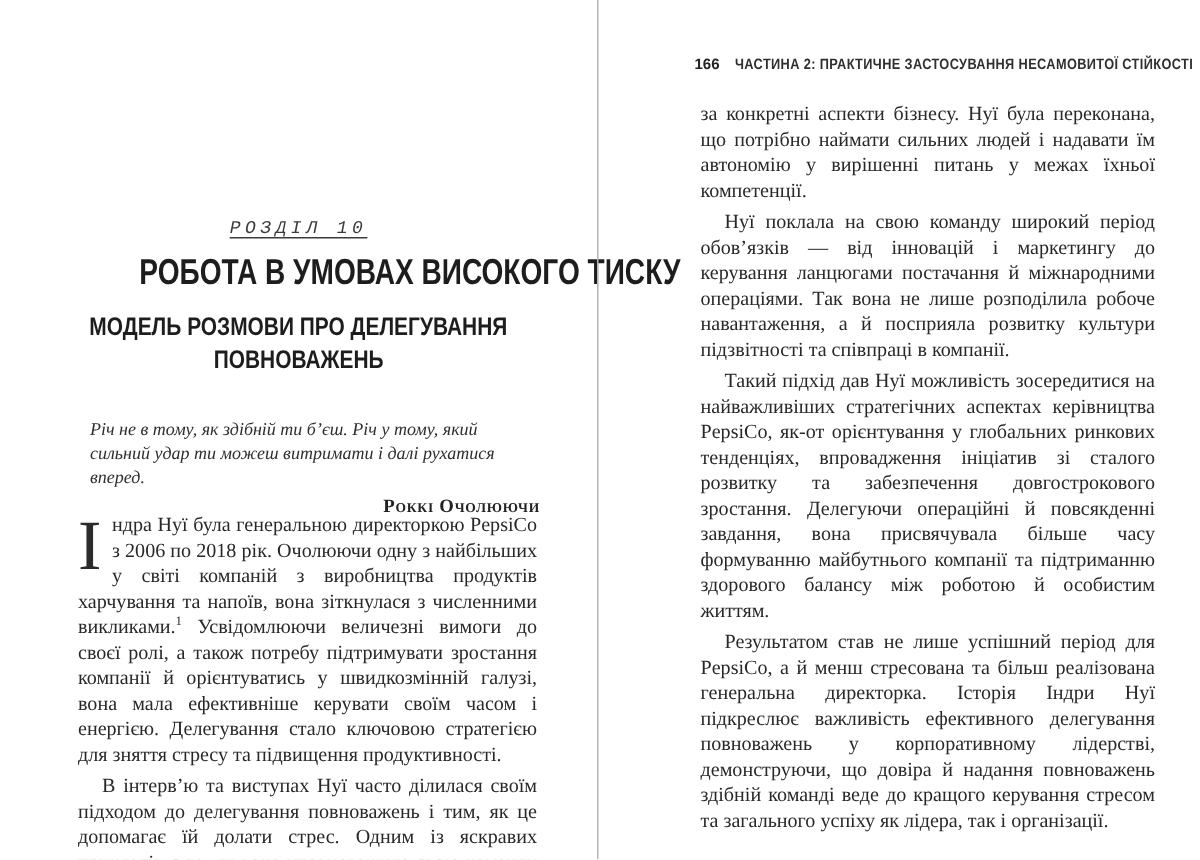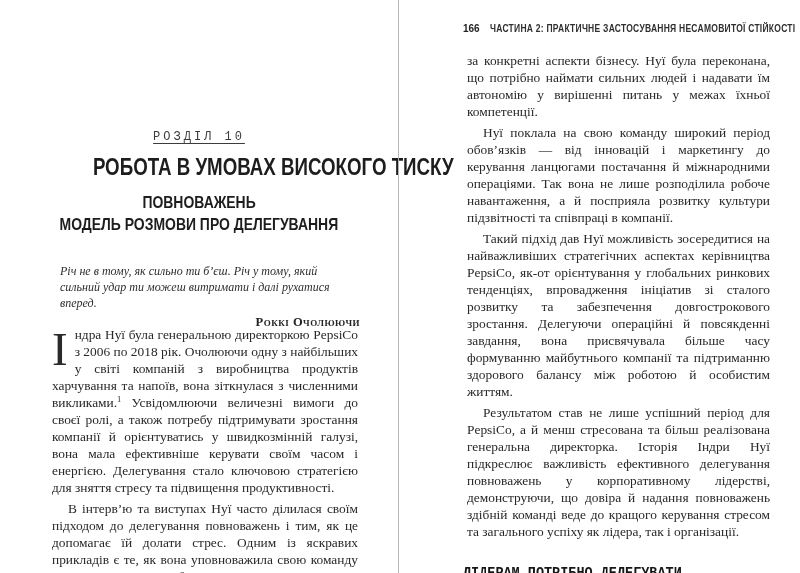--- a/index.html
+++ b/index.html
@@ -8,30 +8,30 @@
     width:800px;height:573px;
     background:#ffffff;
     overflow:hidden;
     font-family:"Liberation Serif", serif;
     color:#2a2a2a;
   }
   .gutter-line{
     position:absolute;left:398px;top:0;width:1px;height:573px;
     background:#b5b5b5;
   }
-  .page{position:absolute;top:0;height:436px;}
+  .page{position:absolute;top:15px;height:436px;}
   .page-left{left:0;width:398px;}
   .page-right{left:399px;width:401px;}
 
   
   .chapter-label{
     position:absolute;top:130px;left:0;right:0;text-align:center;
     font-family:"Liberation Mono", monospace;
     font-size:12px;letter-spacing:3px;color:#3c3c3c;
-    text-decoration:underline;text-underline-offset:3px;
+    text-decoration:underline;text-underline-offset:3px;font-style:italic;
   }
   .chapter-title{
     position:absolute;top:153px;left:0;right:0;text-align:center;
     font-family:"Liberation Sans", sans-serif;
     font-weight:bold;font-size:24px;color:#1d1d1d;white-space:nowrap;padding-left:42px;
   }
   .chapter-title .squeeze{display:inline-block;transform:scaleX(0.78);}
   .chapter-subtitle{
     position:absolute;top:192px;left:0;right:0;text-align:center;
     font-family:"Liberation Sans", sans-serif;
@@ -95,29 +95,29 @@
   <div class="page page-left">
 
     <div class="chapter-label">РОЗДІЛ 10</div>
 
     <div class="chapter-title">
       <span class="squeeze">РОБОТА В УМОВАХ ВИСОКОГО ТИСКУ</span>
     </div>
 
     <div class="chapter-subtitle">
       <div class="line">
-        <span class="squeeze">ПОВНОВАЖЕНЬ</span>
+        <span class="squeeze">МОДЕЛЬ РОЗМОВИ ПРО ДЕЛЕГУВАННЯ</span>
       </div>
       <div class="line">
-        <span class="squeeze">МОДЕЛЬ РОЗМОВИ ПРО ДЕЛЕГУВАННЯ</span>
+        <span class="squeeze">ПОВНОВАЖЕНЬ</span>
       </div>
     </div>
 
     <div class="epigraph">
-      <div>Річ не в тому, як сильно ти б’єш. Річ у тому, який сильний удар ти можеш витримати і далі рухатися вперед.</div>
+      <div>Річ не в тому, як здібній ти б’єш. Річ у тому, який сильний удар ти можеш витримати і далі рухатися вперед.</div>
       <div class="epigraph-attribution">Роккі Очолюючи</div>
     </div>
 
     <div class="body-text left-body">
       <p>
         <span class="dropcap">І</span><span>ндра Нуї була генеральною директоркою PepsiCo з 2006 по 2018 рік. Очолюючи одну з найбільших у світі компаній з виробництва продуктів харчування та напоїв, вона зіткнулася з численними викликами.</span><sup class="fn">1</sup><span> Усвідомлюючи величезні вимоги до своєї ролі, а також потребу підтримувати зростання компанії й орієнтуватись у швидкозмінній галузі, вона мала ефективніше керувати своїм часом і енергією. Делегування стало ключовою стратегією для зняття стресу та підвищення продуктивності.</span>
       </p>
       <p class="indent">В інтерв’ю та виступах Нуї часто ділилася своїм підходом до делегування повноважень і тим, як це допомагає їй долати стрес. Одним із яскравих прикладів є те, як вона уповноважила свою команду керівників взяти на себе відповідальність</p>
     </div>
   </div>

